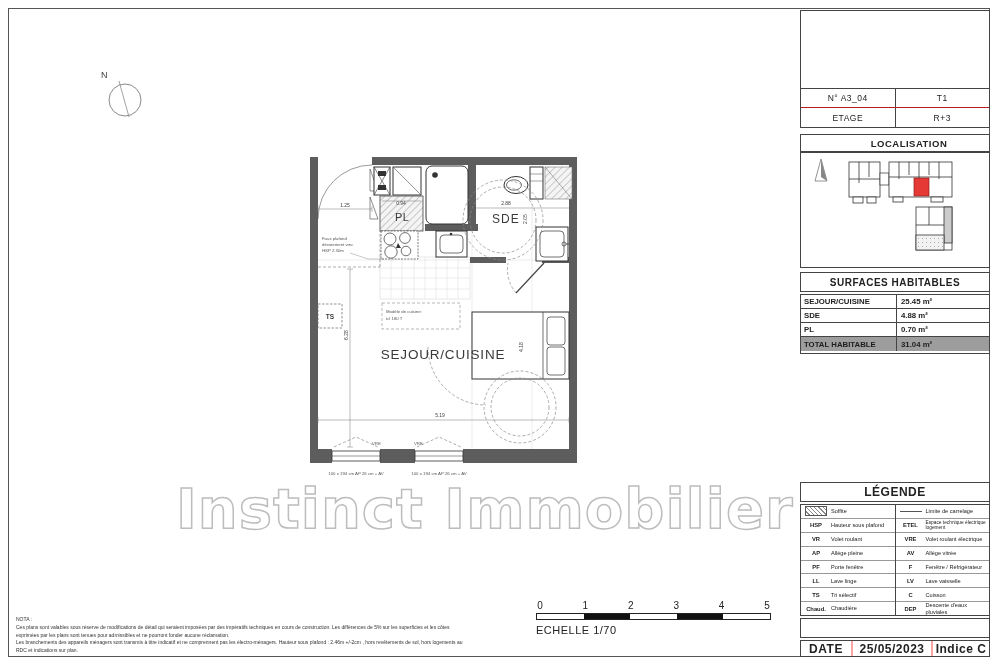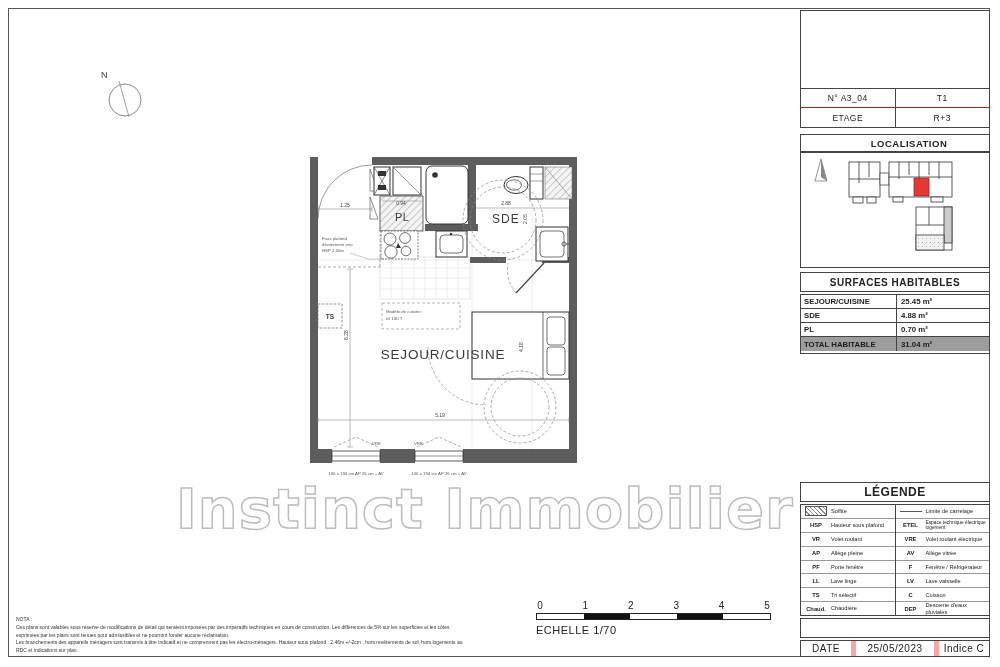--- a/index.html
+++ b/index.html
@@ -68,22 +68,22 @@
   .leg-col + .leg-col{border-left:1px solid #444;}
   .leg-row{flex:1;display:flex;align-items:center;border-bottom:1px solid #999;box-sizing:border-box;}
   .leg-row:last-child{border-bottom:none;}
   .leg-abbr{width:30px;text-align:center;font-weight:bold;font-size:5.8px;color:#222;flex-shrink:0;}
   .leg-label{font-size:5.6px;color:#222;padding-right:2px;line-height:1.1;}
   .hatch-swatch{width:22px;height:10px;margin-left:4px;margin-right:4px;border:1px solid #555;box-sizing:border-box;
      background:repeating-linear-gradient(45deg,#fff 0 2px,#8a8a8a 2px 3px);}
   .line-swatch{width:22px;height:1px;background:#555;margin-left:4px;margin-right:4px;}
   .tb-blank{top:608px;height:20px;}
   .tb-date{top:630px;height:17px;display:flex;}
-  .d-cell{display:flex;align-items:center;justify-content:center;font-size:10px;color:#222;letter-spacing:.5px;}
-  .d-cell + .d-cell{border-left:5px solid #fca5a5;}
+  .d-cell{display:flex;align-items:center;justify-content:center;font-size:12px;color:#222;letter-spacing:.5px;font-weight:bold;}
+  .d-cell + .d-cell{border-left:2px solid #fca5a5;}
   .d1{width:50px;} .d2{width:78px;} .d3{flex:1;}
 </style>
 </head>
 <body>
 
 <div class="sheet">
   <div class="sheet-border"></div>
 
   <svg class="north" width="52" height="58" viewBox="0 0 52 58">
     <text x="5" y="12" font-size="9">N</text>

